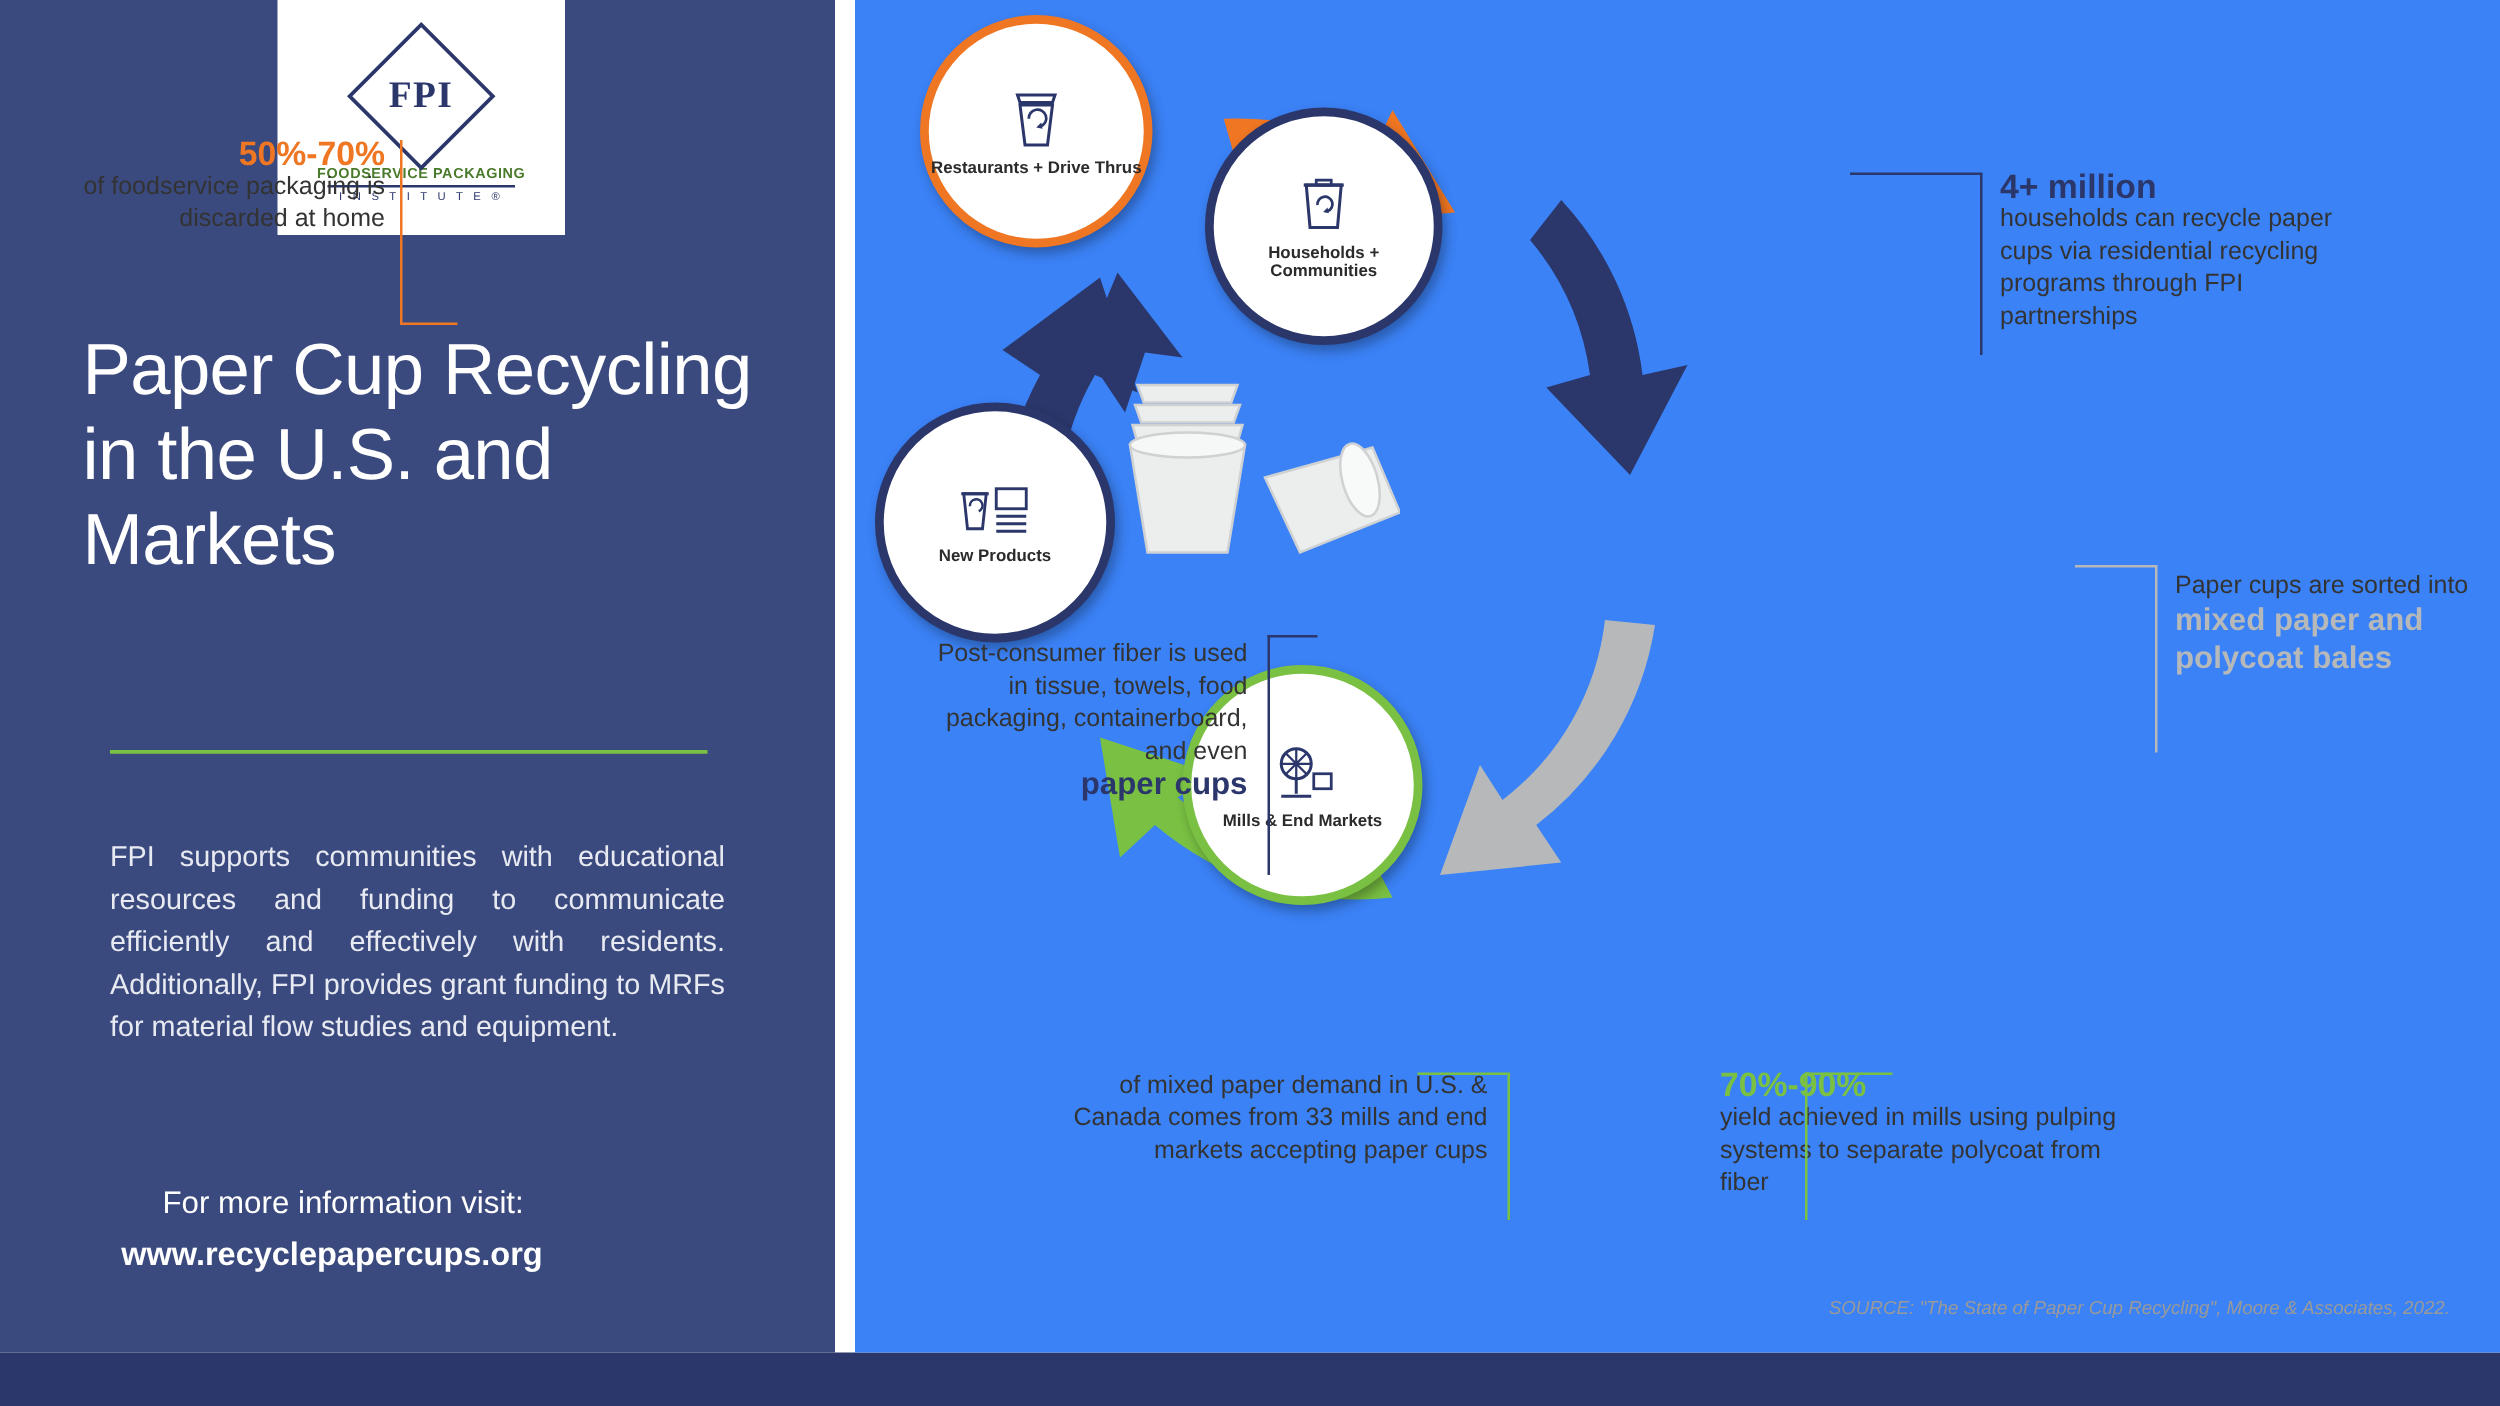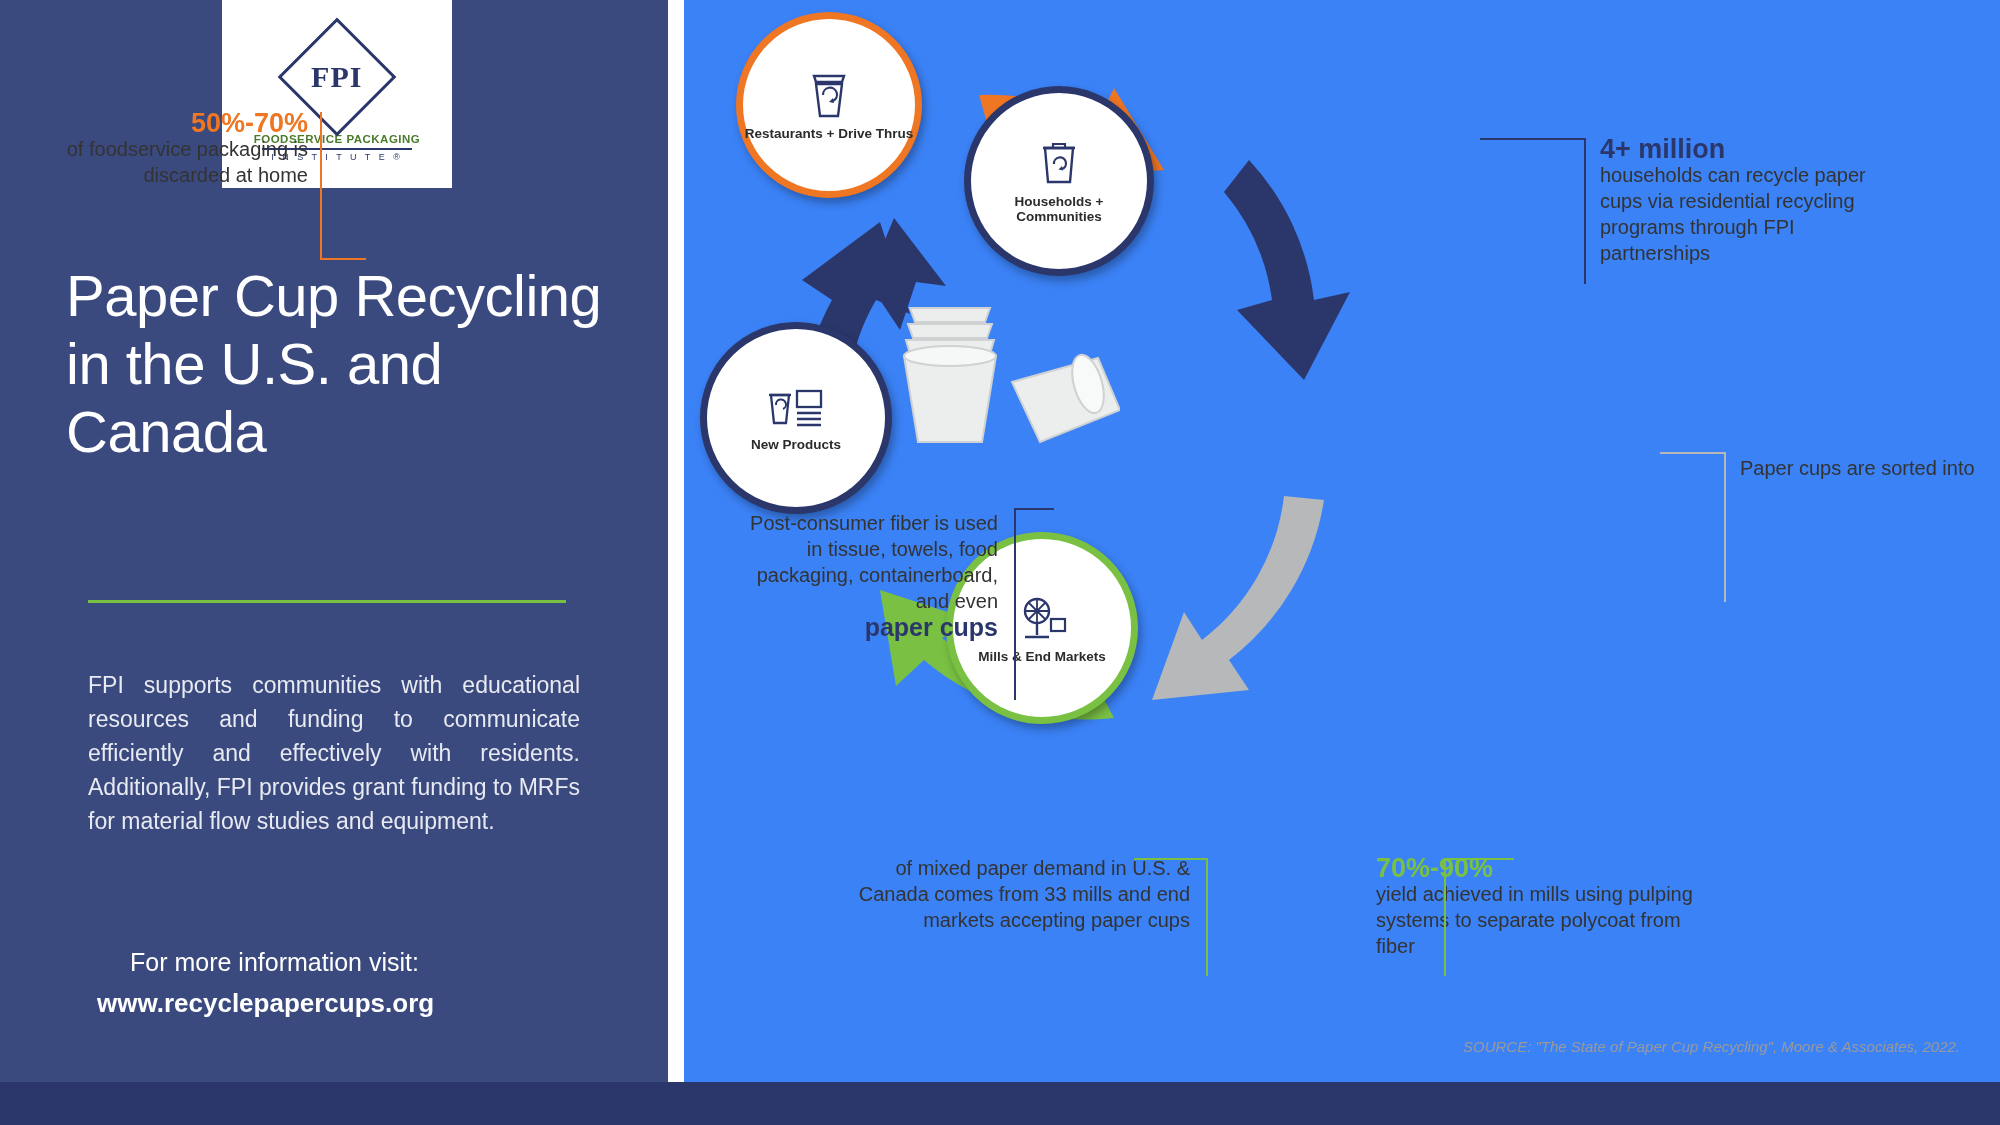--- a/index.html
+++ b/index.html
@@ -147,21 +147,21 @@
   <div class="logo-inner">
     <div class="logo-diamond">
       <span class="logo-fpi">FPI</span>
     </div>
     <div class="logo-line1">FOODSERVICE PACKAGING</div>
     <div class="logo-rule"></div>
     <div class="logo-line2">I N S T I T U T E ®</div>
   </div>
 </div>
 
-<div id="main-title">Paper Cup Recycling in the U.S. and Canada</div>
+<div id="main-title">Paper Cup Recycling in the U.S. and Markets</div>
 <div id="title-rule"></div>
 <div id="body-copy">FPI supports communities with educational resources and funding to communicate efficiently and effectively with residents. Additionally, FPI provides grant funding to MRFs for material flow studies and equipment.</div>
 <div id="visit-label">For more information visit:</div>
 <div id="visit-url">www.recyclepapercups.org</div>
 
 <div id="right-area">
 
   <svg id="ring-svg" width="1332" height="1082" viewBox="0 0 1332 1082">
 
     <path d="M 295 95 A 250 250 0 0 1 415 120 L 430 88 L 480 170 L 385 178 L 400 148 A 210 210 0 0 0 305 130 Z" fill="#ef7622"></path>
@@ -244,20 +244,21 @@
 
 <div class="callout" id="callout-households">
   <span class="big">4+ million</span>
   <span>households can recycle paper cups via residential recycling programs through FPI partnerships</span>
 </div>
 <div class="vrule" id="callout-households-rule-v"></div>
 <div class="hrule" id="callout-households-rule-h"></div>
 
 <div class="callout" id="callout-mrf">
   <span>Paper cups are sorted into</span>
+  <span class="grey-big">mixed paper and polycoat bales</span>
 </div>
 <div class="vrule" id="callout-mrf-rule-v"></div>
 <div class="hrule" id="callout-mrf-rule-h"></div>
 
 <div class="callout" id="callout-mills">
   <span class="big">70%-90%</span>
   <span>yield achieved in mills using pulping systems to separate polycoat from fiber</span>
 </div>
 <div class="vrule" id="callout-mills-rule-v"></div>
 <div class="hrule" id="callout-mills-rule-h"></div>

